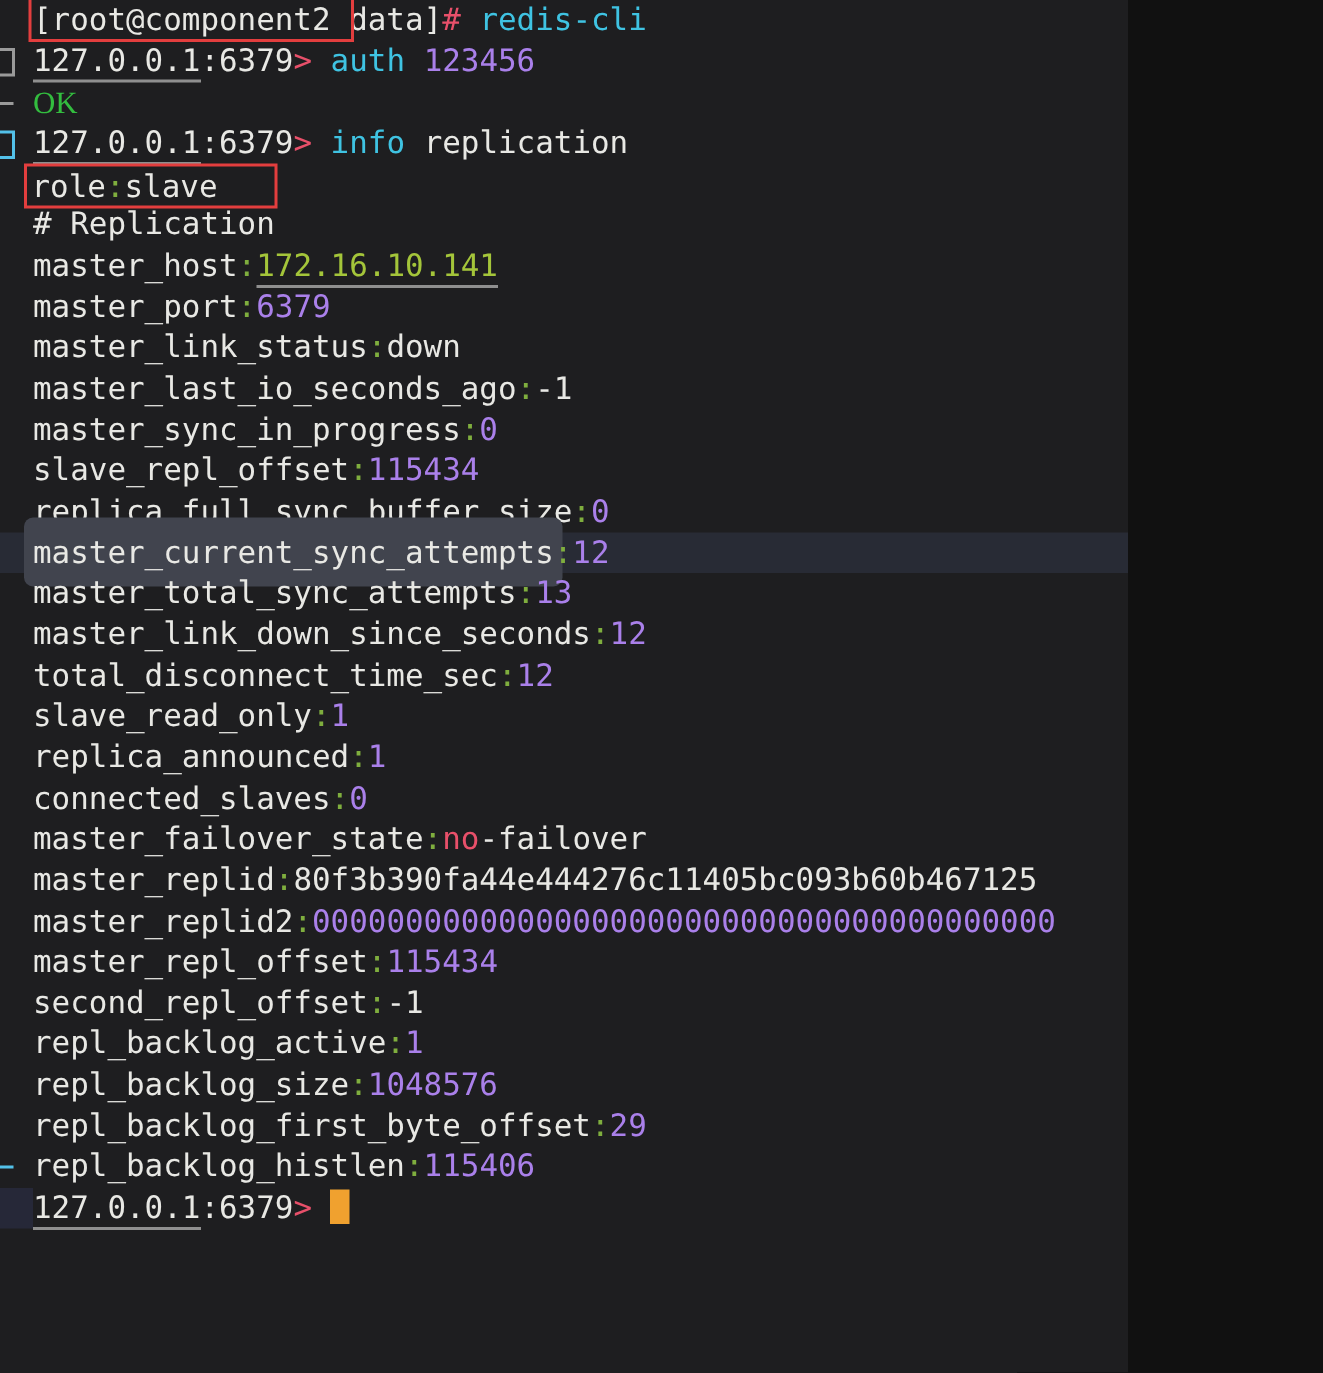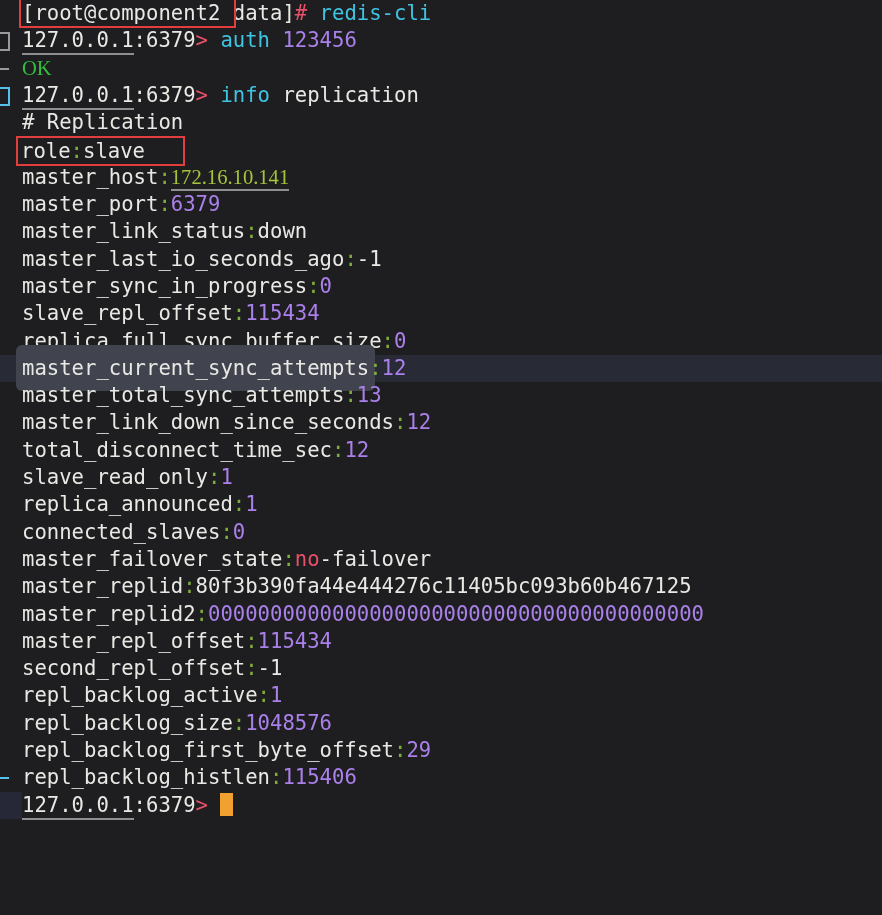--- a/index.html
+++ b/index.html
@@ -1,38 +1,38 @@
 <!DOCTYPE html>
 <html><head>
 <meta charset="utf-8">
 <style>
   html,body{margin:0;padding:0;background:#111;}
   .terminal{
     position:relative;
-    width:882px;height:915px;
+    width:752px;height:915px;
     background:var(--bg,#1e1e20);
     font-family:"DejaVu Sans Mono","Liberation Mono",monospace;
     font-size:20.6px;
     overflow:hidden;
     cursor:text;
   }
   .line{
     position:relative;
     height:27.3px;line-height:27.3px;
     padding-left:22px;
     white-space:pre;
   }
   .line.hl{background:var(--rowHighlight,#282b35);}
   .seg{display:inline;}
   .c-fg{color:var(--fg,#e8e8e4);}
   .c-cyan{color:var(--cyan,#3fc3e2);}
   .c-red{color:var(--red,#e8506a);}
   .c-purple{color:var(--purple,#aa80ea);}
   .c-green{color:var(--green,#33bd3f);font-family:Liberation Serif, serif;}
-  .c-ip{color:var(--ip,#a4c53a);font-family:Liberation Serif, serif;}
+  .c-ip{color:var(--ip,#a4c53a);}
   .c-colon{color:var(--colon,#7fae3e);}
   .u{border-bottom:2px solid var(--underline,#8f8f8f);padding-bottom:1px;}
   .pill{
     background:var(--pill,#41444e);
     border-radius:6px;
     padding:11px 6px;
     margin:0 -6px;
   }
   .redbox-inline{
     outline:2.5px solid var(--annotation,#e33e3e);
@@ -60,22 +60,22 @@
 </style>
 </head>
 <body>
 
 <div class="terminal" style="--bg: #1e1e20; --fg: #e8e8e4; --cyan: #3fc3e2; --red: #e8506a; --purple: #aa80ea; --green: #33bd3f; --ip: #a4c53a; --colon: #7fae3e; --annotation: #e33e3e; --underline: #8f8f8f; --rowHighlight: #282b35; --pill: #41444e; --markerGray: #9a9a9a; --markerCyan: #53c1e9; --gutterBlock: #262838; --cursor: #f0a12f;">
   <div id="terminal-body">
       <div class="line"><span class="content"><span class="seg c-fg redbox-inline">[root@component2 </span><span class="seg c-fg">data]</span><span class="seg c-red">#</span><span class="seg c-fg"> </span><span class="seg c-cyan">redis-cli</span></span></div>
       <div class="line"><span class="marker m-gray-box"></span><span class="content"><span class="seg c-fg u">127.0.0.1</span><span class="seg c-fg">:6379</span><span class="seg c-red">&gt;</span><span class="seg c-fg"> </span><span class="seg c-cyan">auth</span><span class="seg c-fg"> </span><span class="seg c-purple">123456</span></span></div>
       <div class="line"><span class="marker m-gray-dash"></span><span class="content"><span class="seg c-green">OK</span></span></div>
       <div class="line"><span class="marker m-cyan-box"></span><span class="content"><span class="seg c-fg u">127.0.0.1</span><span class="seg c-fg">:6379</span><span class="seg c-red">&gt;</span><span class="seg c-fg"> </span><span class="seg c-cyan">info</span><span class="seg c-fg"> </span><span class="seg c-fg">replication</span></span></div>
+      <div class="line rb"><span class="content"><span class="seg c-fg">role</span><span class="seg c-colon">:</span><span class="seg c-fg">slave</span></span></div>
       <div class="line"><span class="content"><span class="seg c-fg"># Replication</span></span></div>
-      <div class="line rb"><span class="content"><span class="seg c-fg">role</span><span class="seg c-colon">:</span><span class="seg c-fg">slave</span></span></div>
       <div class="line"><span class="content"><span class="seg c-fg">master_host</span><span class="seg c-colon">:</span><span class="seg c-ip u">172.16.10.141</span></span></div>
       <div class="line"><span class="content"><span class="seg c-fg">master_port</span><span class="seg c-colon">:</span><span class="seg c-purple">6379</span></span></div>
       <div class="line"><span class="content"><span class="seg c-fg">master_link_status</span><span class="seg c-colon">:</span><span class="seg c-fg">down</span></span></div>
       <div class="line"><span class="content"><span class="seg c-fg">master_last_io_seconds_ago</span><span class="seg c-colon">:</span><span class="seg c-fg">-1</span></span></div>
       <div class="line"><span class="content"><span class="seg c-fg">master_sync_in_progress</span><span class="seg c-colon">:</span><span class="seg c-purple">0</span></span></div>
       <div class="line"><span class="content"><span class="seg c-fg">slave_repl_offset</span><span class="seg c-colon">:</span><span class="seg c-purple">115434</span></span></div>
       <div class="line"><span class="content"><span class="seg c-fg">replica_full_sync_buffer_size</span><span class="seg c-colon">:</span><span class="seg c-purple">0</span></span></div>
       <div class="line hl"><span class="content"><span class="seg c-fg pill">master_current_sync_attempts</span><span class="seg c-colon">:</span><span class="seg c-purple">12</span></span></div>
       <div class="line"><span class="content"><span class="seg c-fg">master_total_sync_attempts</span><span class="seg c-colon">:</span><span class="seg c-purple">13</span></span></div>
       <div class="line"><span class="content"><span class="seg c-fg">master_link_down_since_seconds</span><span class="seg c-colon">:</span><span class="seg c-purple">12</span></span></div>

